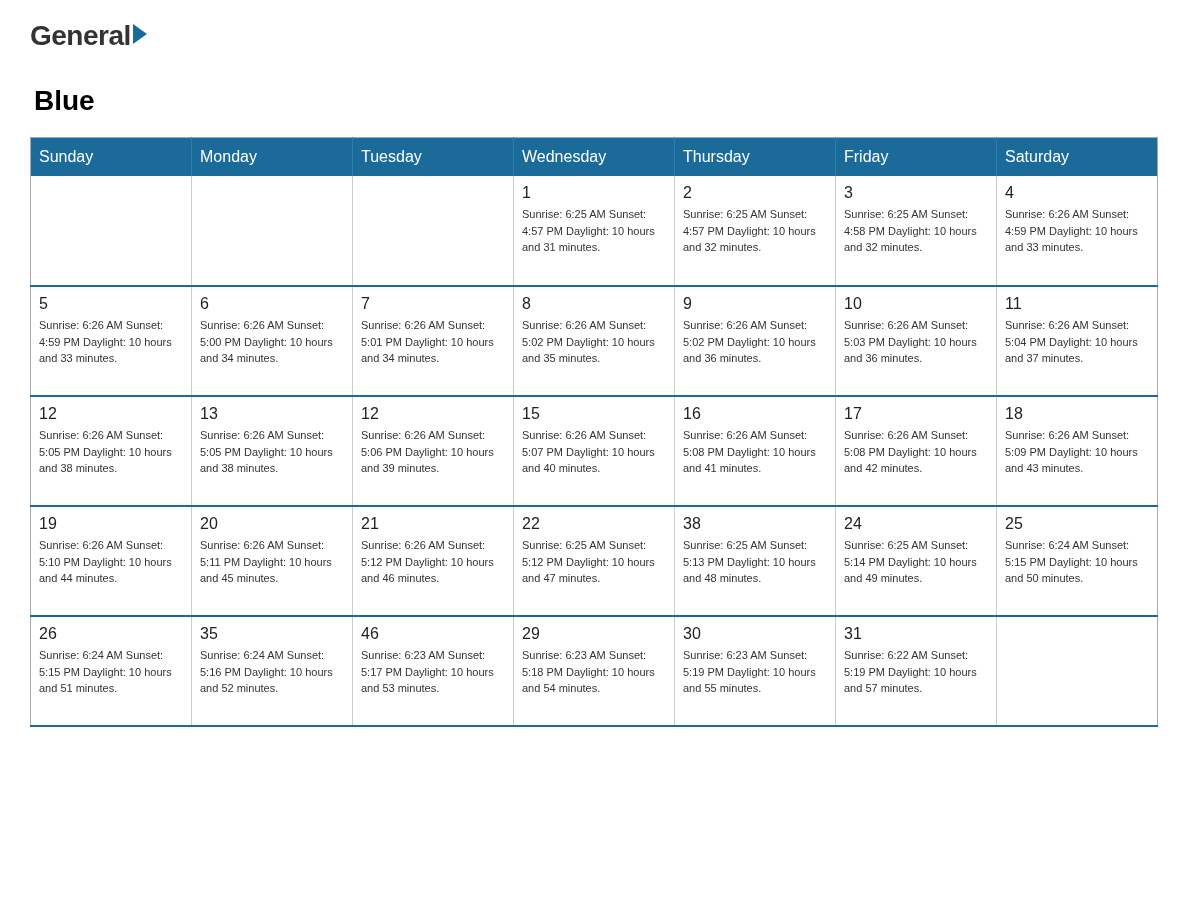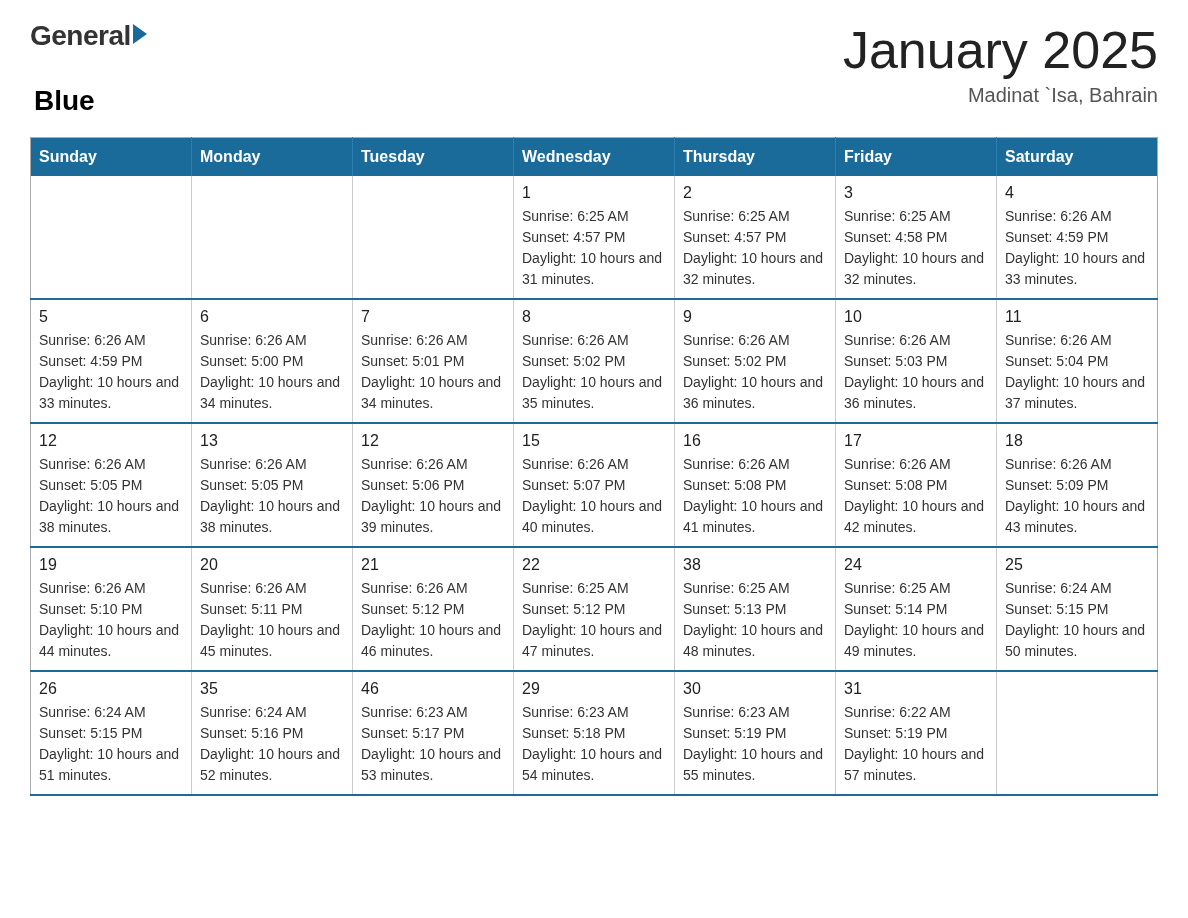--- a/index.html
+++ b/index.html
@@ -64,21 +64,21 @@
       width: 100%;
       border-collapse: collapse;
       border: 1px solid #aaa;
     }
     .calendar thead tr th {
       background-color: #1a6b9a;
       color: #fff;
       padding: 10px 8px;
       text-align: left;
       font-size: 16px;
-      font-weight: bold;
+      font-weight: normal;
       border-right: 1px solid #2980b0;
     }
     .calendar thead tr th:last-child {
       border-right: none;
     }
     .calendar tbody tr td {
       vertical-align: top;
       padding: 8px;
       border-right: 1px solid #ccc;
       border-bottom: 2px solid #1a6b9a;
@@ -90,43 +90,39 @@
       border-right: none;
     }
     .day-number {
       font-size: 16px;
       font-weight: normal;
       color: #222;
       margin-bottom: 4px;
       display: block;
     }
     .day-info {
-      font-size: 14px;
+      font-size: 11px;
       color: #333;
       line-height: 1.5;
     }
     .empty-cell {
       background: #fff;
     }
   </style>
 </head>
 <body>
 
 <div class="header">
   <div class="logo">
     <div class="logo-top">
       <span class="logo-general">General</span>
       <div class="logo-arrow"></div>
     </div>
     <span class="logo-blue" style="margin-left: 4px;">Blue</span>
   </div>
-  <div class="title-area">
-    <div class="month-title">January 2025</div>
-    <div class="subtitle">Madinat `Isa, Bahrain</div>
-  </div>
 </div>
 
 <table class="calendar">
   <thead>
     <tr>
 
     <th>Sunday</th>
         <th>Monday</th>
         <th>Tuesday</th>
         <th>Wednesday</th>

